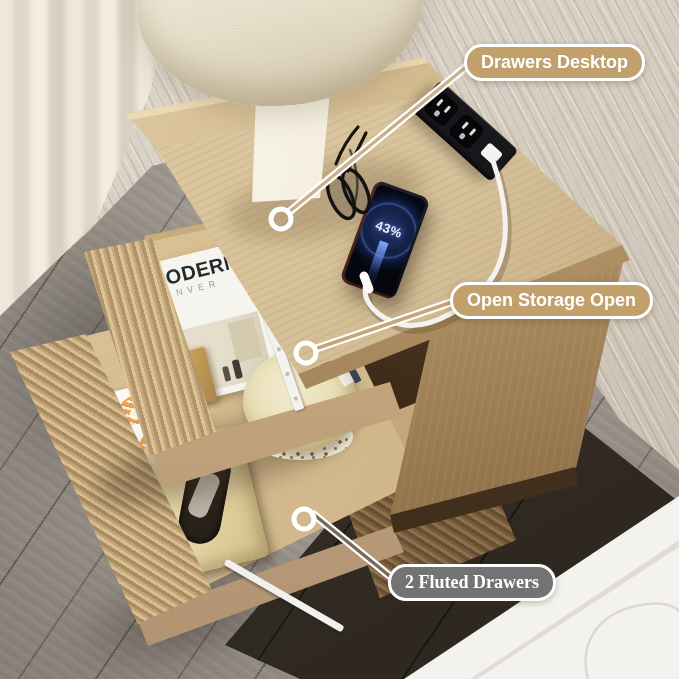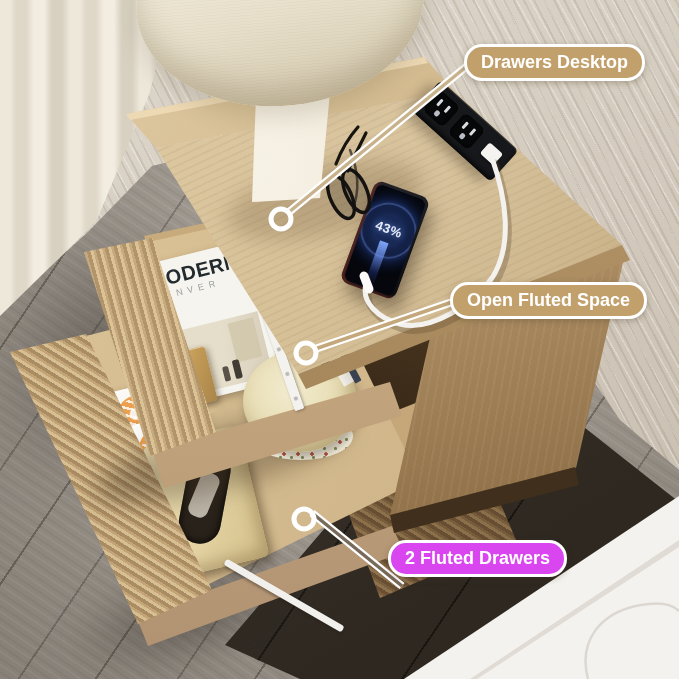--- a/index.html
+++ b/index.html
@@ -317,16 +317,16 @@
     </g>
 
     <g>
       <path d="M 312,513 L 402,586" stroke="#ffffff" stroke-width="8" fill="none"></path>
       <path d="M 312,513 L 402,586" stroke="rgba(95,80,62,.85)" stroke-width="3.5" fill="none"></path>
       <circle cx="304" cy="519" r="10" fill="none" stroke="#ffffff" stroke-width="5"></circle>
     </g>
   </svg>
 
   <div class="callout" style="left:464px;top:44px;background:#c2a06b;">Drawers Desktop</div>
-  <div class="callout" style="left:450px;top:282px;background:#c2a06b;">Open Fluted Space</div>
-  <div class="callout" style="left:388px;top:540px;background:#d946ef;">2 Fluted Drawers</div>
+  <div class="callout" style="left:450px;top:282px;background:#c2a06b;">Open Storage Open</div>
+  <div class="callout" style="left:388px;top:564px;background:#737373;font-family:Liberation Serif, serif;">2 Fluted Drawers</div>
 
 </div>
 
 </body></html>

